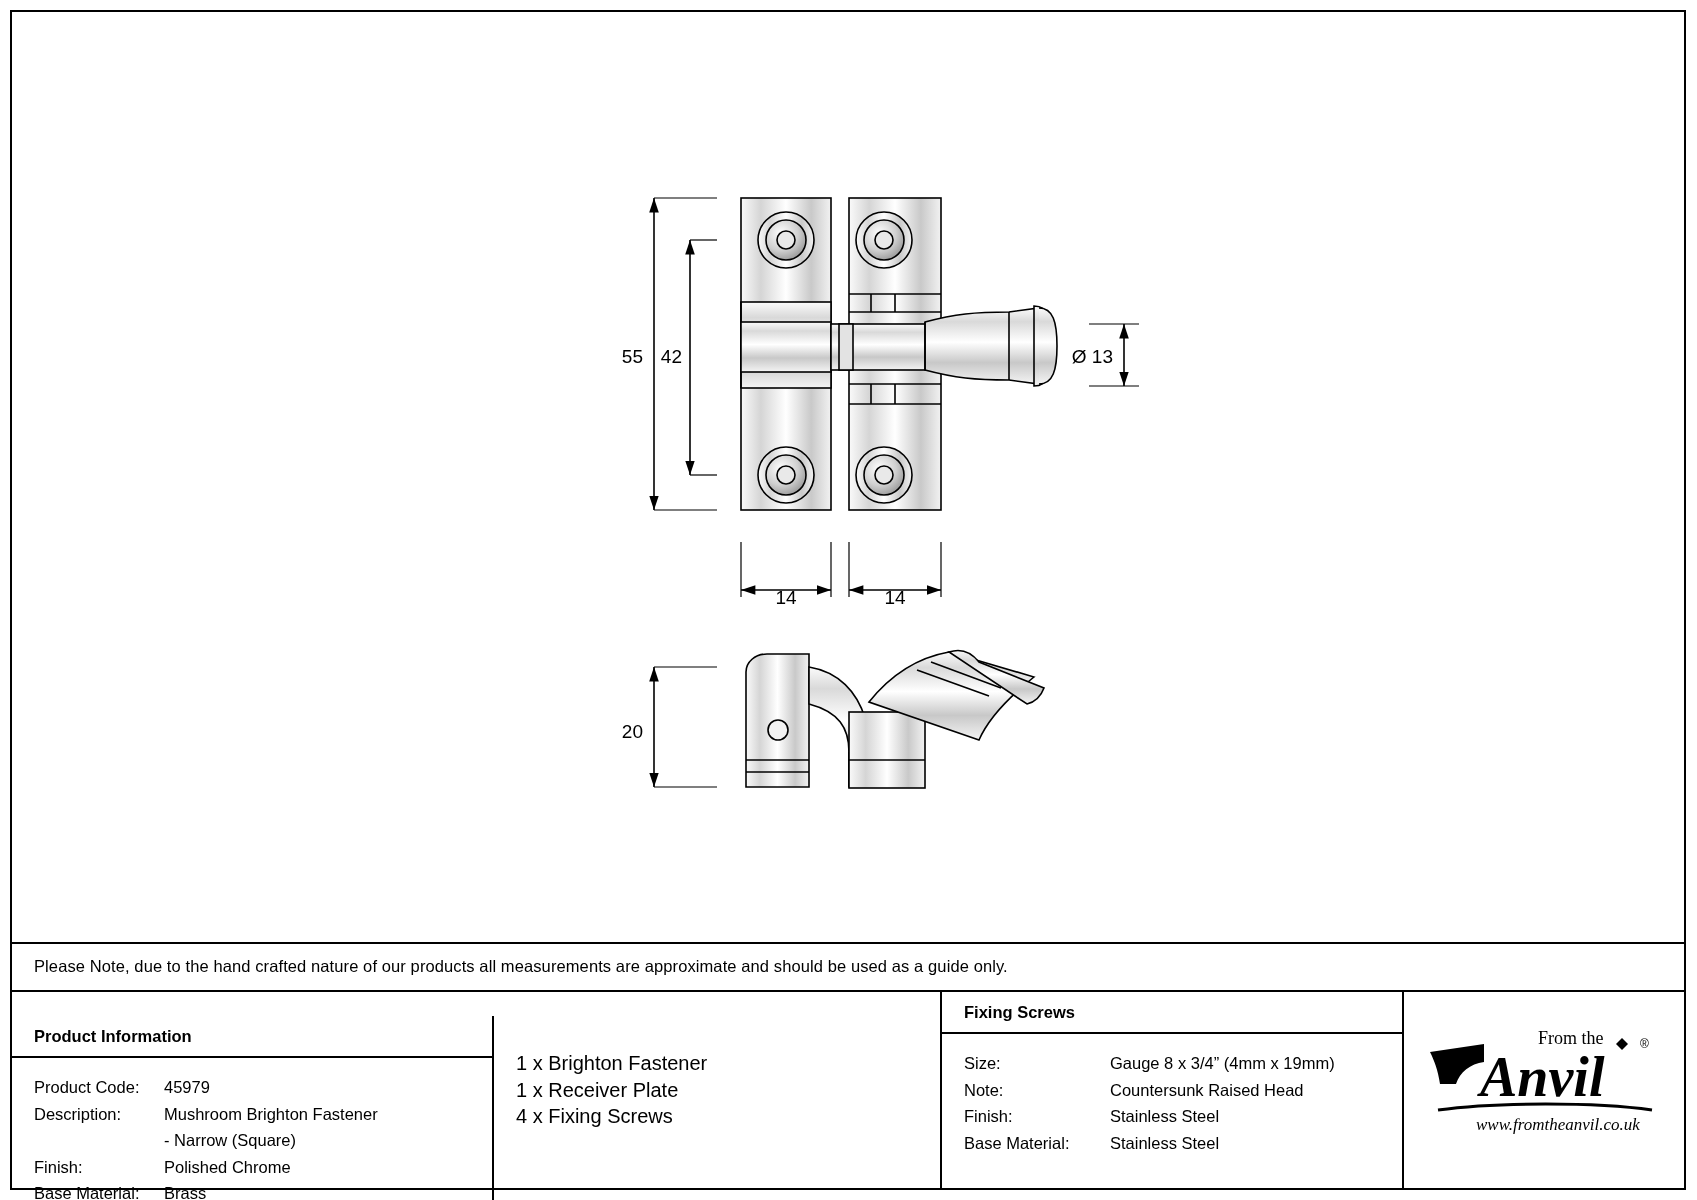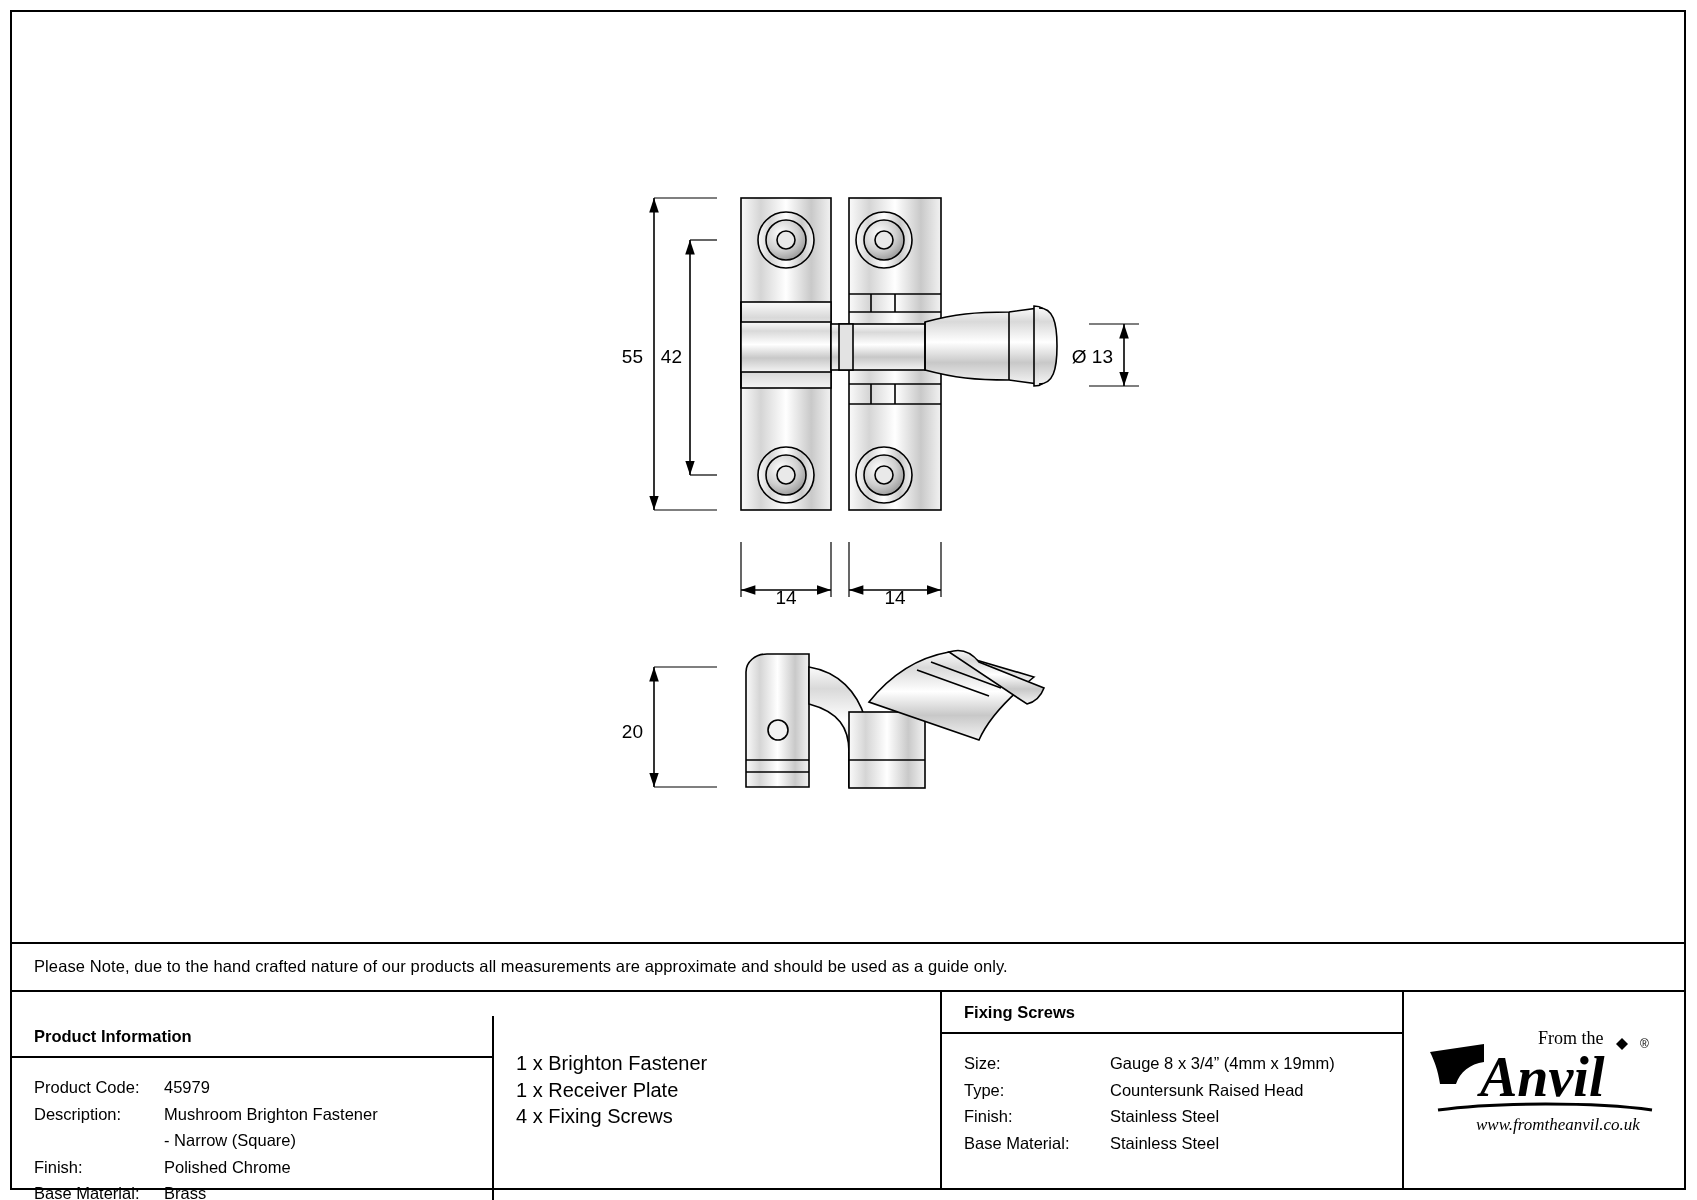--- a/index.html
+++ b/index.html
@@ -303,21 +303,21 @@
     <div class="col col-c">
       <div class="col-head">
         <span>Fixing Screws</span>
       </div>
       <div class="col-body">
         <div class="kv">
           <span class="k">Size:</span>
           <span class="v">Gauge 8 x 3/4” (4mm x 19mm)</span>
         </div>
         <div class="kv">
-          <span class="k">Type:</span>
+          <span class="k">Note:</span>
           <span class="v">Countersunk Raised Head</span>
         </div>
         <div class="kv">
           <span class="k">Finish:</span>
           <span class="v">Stainless Steel</span>
         </div>
         <div class="kv">
           <span class="k">Base Material:</span>
           <span class="v">Stainless Steel</span>
         </div>

